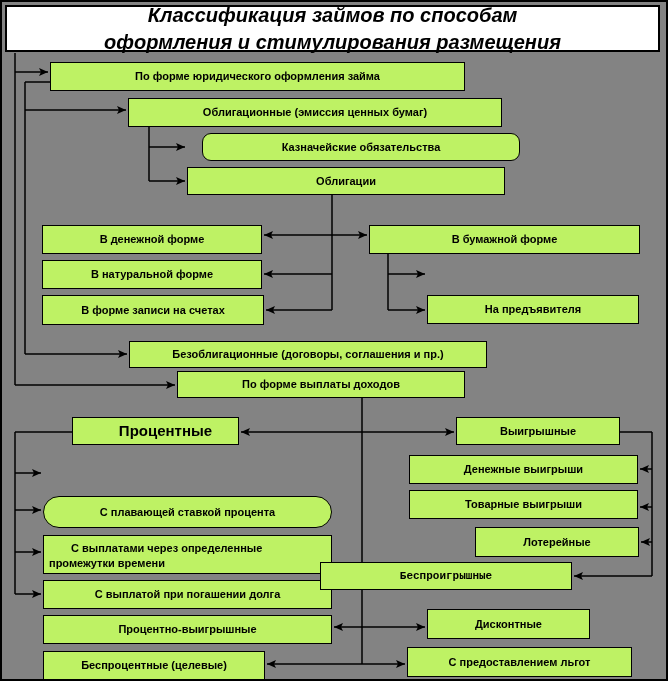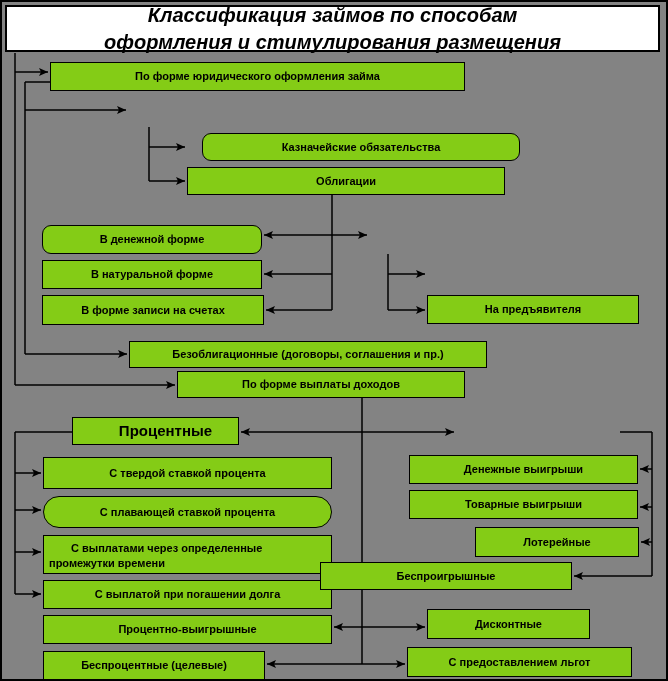--- a/index.html
+++ b/index.html
@@ -15,21 +15,21 @@
   .titlebox{
     position:absolute;left:3px;top:3px;width:655px;height:47px;
     background:#fff;border:2px solid #000;box-sizing:border-box;
     display:flex;align-items:center;justify-content:center;
   }
   .titlebox span{
     display:block;width:500px;text-align:center;
     font-size:20px;font-weight:bold;font-style:italic;line-height:1.35;
   }
   .node{
-    position:absolute;background:#84cc16;border:1.5px solid #000;
+    position:absolute;background:#bef264;border:1.5px solid #000;
     box-sizing:border-box;
     display:flex;align-items:center;justify-content:center;
     text-align:center;
     font-size:11px;font-weight:bold;color:#000;
     padding:0 4px;line-height:1.1;
   }
   .node.big{font-size:15px;padding-left:24px;}
   .node.wrap2{
     display:block;text-align:left;padding:5px 4px 4px 5px;
     white-space:pre-line;text-indent:22px;line-height:1.35;
@@ -89,36 +89,38 @@
       <path d="M360,662 H265" marker-end="url(#arr)"></path>
       <path d="M360,662 H403" marker-end="url(#arr)"></path>
     </g>
   </svg>
 
   <div class="titlebox">
     <span>Классификация займов по способам оформления и стимулирования размещения</span>
   </div>
 
   <div class="node" style="left:48px;top:60px;width:415px;height:29px;">По форме юридического оформления займа</div>
+  <div class="node" style="left:126px;top:96px;width:374px;height:29px;">Облигационные (эмиссия ценных бумаг)</div>
   <div class="node" style="left:200px;top:131px;width:318px;height:28px;border-radius:9px;">Казначейские обязательства</div>
   <div class="node" style="left:185px;top:165px;width:318px;height:28px;">Облигации</div>
-  <div class="node" style="left:40px;top:223px;width:220px;height:29px;border-radius:9px;">В денежной форме</div>
+  <div class="node" style="left:40px;top:223px;width:220px;height:29px;">В денежной форме</div>
   <div class="node" style="left:40px;top:258px;width:220px;height:29px;">В натуральной форме</div>
   <div class="node" style="left:40px;top:293px;width:222px;height:30px;">В форме записи на счетах</div>
+  <div class="node" style="left:367px;top:223px;width:271px;height:29px;">В бумажной форме</div>
   <div class="node" style="left:425px;top:293px;width:212px;height:29px;">На предъявителя</div>
   <div class="node" style="left:127px;top:339px;width:358px;height:27px;">Безоблигационные (договоры, соглашения и пр.)</div>
   <div class="node" style="left:175px;top:369px;width:288px;height:27px;">По форме выплаты доходов</div>
   <div class="node big" style="left:70px;top:415px;width:167px;height:28px;">Процентные</div>
-  <div class="node" style="left:41px;top:455px;width:289px;height:32px;">С твердой ставкой процента</div>
+  <div class="node" style="left:454px;top:415px;width:164px;height:28px;">Выигрышные</div>
   <div class="node" style="left:41px;top:494px;width:289px;height:32px;border-radius:16px;">С плавающей ставкой процента</div>
   <div class="node wrap2" style="left:41px;top:533px;width:289px;height:39px;">С выплатами через определенные
 промежутки времени</div>
   <div class="node" style="left:41px;top:578px;width:289px;height:29px;">С выплатой при погашении долга</div>
   <div class="node" style="left:41px;top:613px;width:289px;height:29px;">Процентно-выигрышные</div>
   <div class="node" style="left:41px;top:649px;width:222px;height:29px;">Беспроцентные (целевые)</div>
   <div class="node" style="left:407px;top:453px;width:229px;height:29px;">Денежные выигрыши</div>
   <div class="node" style="left:407px;top:488px;width:229px;height:29px;">Товарные выигрыши</div>
   <div class="node" style="left:473px;top:525px;width:164px;height:30px;">Лотерейные</div>
-  <div class="node" style="left:318px;top:560px;width:252px;height:28px;">Беспроигрышные</div>
+  <div class="node" style="left:318px;top:560px;width:252px;height:28px;font-family:Liberation Mono, monospace;">Беспроигрышные</div>
   <div class="node" style="left:425px;top:607px;width:163px;height:30px;">Дисконтные</div>
   <div class="node" style="left:405px;top:645px;width:225px;height:30px;">С предоставлением льгот</div>
 
 </div>
 
 </body></html>

